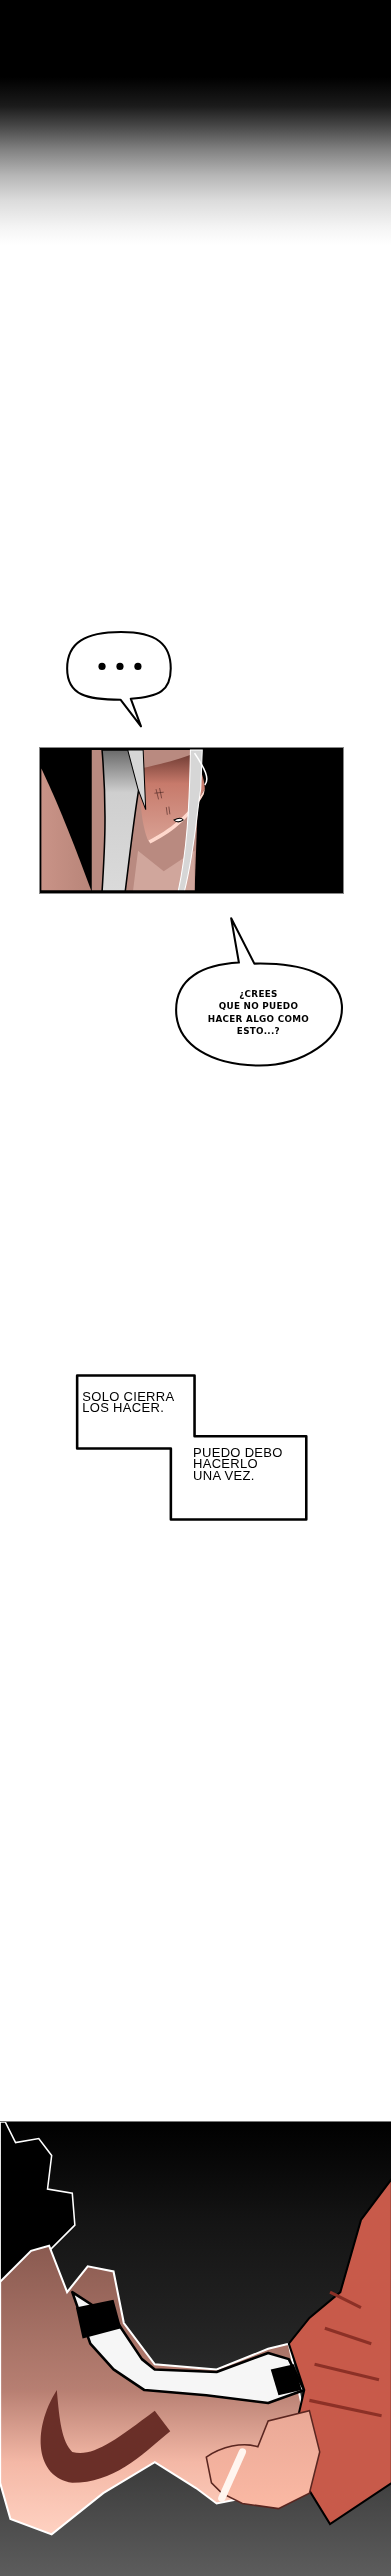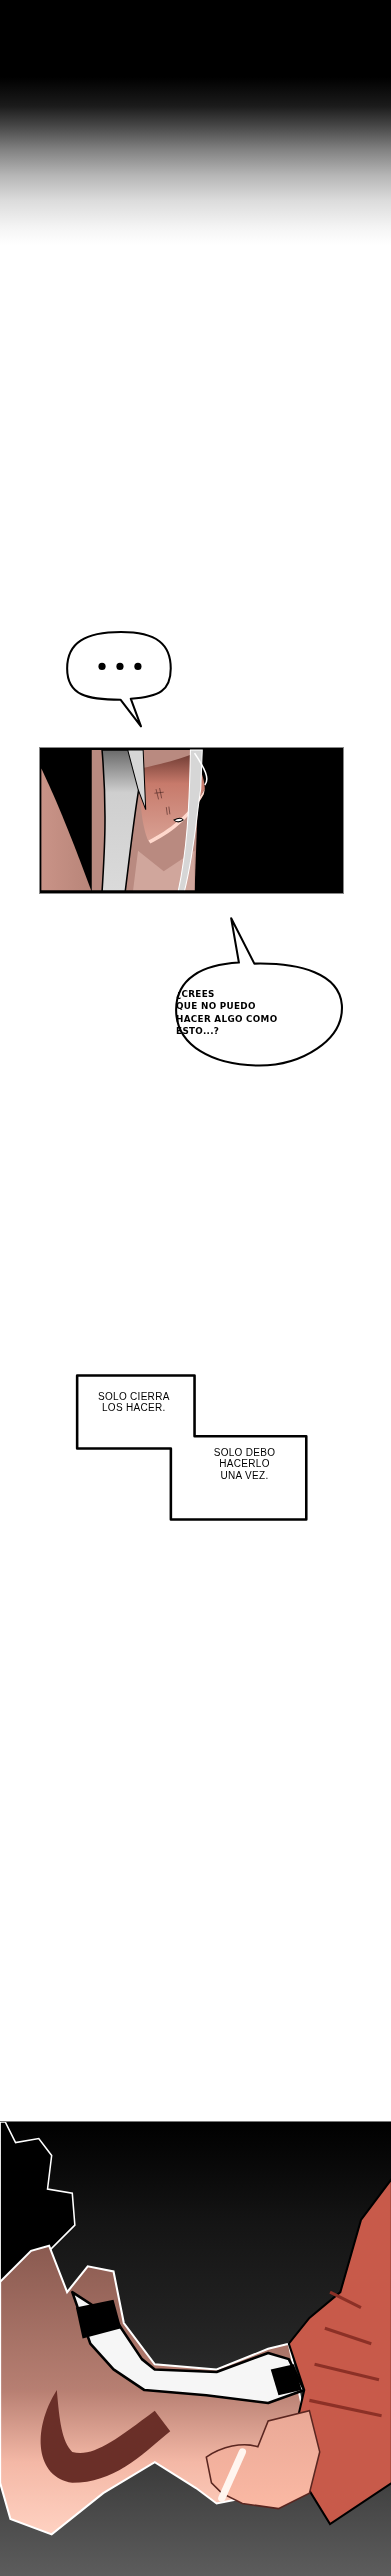--- a/index.html
+++ b/index.html
@@ -1,20 +1,20 @@
 <!DOCTYPE html>
 <html style="font-size:8.2px"><head>
 <meta charset="utf-8">
 <style>
   html,body{margin:0;padding:0;background:#fff;}
   body{width:392px;height:3041px;position:relative;overflow:hidden;font-family:"Liberation Sans","DejaVu Sans",sans-serif;}
   .abs{position:absolute;}
   .top-fade{left:0;top:0;width:392px;height:247px;background:linear-gradient(to bottom,#000 0px,#000 77px,#1b1b1b 106px,#474747 126px,#808080 149px,#b5b5b5 175px,#dcdcdc 201px,#f4f4f4 227px,#fff 245px);}
-  .bubble-text{position:absolute;left:0;right:0;text-align:left;font-family:"DejaVu Sans",sans-serif;font-weight:bold;color:#000;letter-spacing:0.3px;text-transform:uppercase;}
-  .caption{position:absolute;font-family:"Liberation Sans",sans-serif;color:#000;text-align:center;font-size:10px;line-height:11.3px;letter-spacing:0.3px;}
+  .bubble-text{position:absolute;left:0;right:0;text-align:center;font-family:"DejaVu Sans",sans-serif;font-weight:bold;color:#000;letter-spacing:0.3px;text-transform:uppercase;}
+  .caption{position:absolute;font-family:"Liberation Sans",sans-serif;color:#000;font-size:13px;line-height:11.3px;letter-spacing:0.3px;}
   .panel1{left:27px;top:747px;width:210px;height:147px;background:#000;border:0.5px solid #888;box-sizing:border-box;overflow:hidden;}
   .panel2{left:0;top:2121px;width:392px;height:499px;background:linear-gradient(to bottom,#000 0%,#141414 20%,#252525 45%,#3d3d3d 70%,#6a6a6a 100%);border-top:0.5px solid #777;overflow:hidden;}
 </style>
 </head>
 <body>
 
 <div class="abs top-fade"></div>
 
 <div class="abs" style="left:62px;top:630px;width:118px;height:100px;">
   <svg width="118" height="100" viewBox="0 0 230 195">
@@ -84,21 +84,21 @@
 
 <div class="abs" style="left:72px;top:1370px;width:242px;height:155px;">
   <svg class="abs" style="left:0;top:0;" width="242" height="155" viewBox="0 0 470 300">
     <path d="M10 10 L238 10 L238 128 L455 128 L455 290 L192 290 L192 152 L10 152 Z" fill="#fff" stroke="#000" stroke-width="5" stroke-linejoin="round"></path>
   </svg>
   <div class="caption" style="left:10.3px;top:20.6px;width:103px;">
     <div>SOLO CIERRA</div>
     <div>LOS HACER.</div>
   </div>
   <div class="caption" style="left:121px;top:77px;width:103px;">
-    <div>SOLO DEBO</div>
+    <div>PUEDO DEBO</div>
     <div>HACERLO</div>
     <div>UNA VEZ.</div>
   </div>
 </div>
 
 <div class="abs panel2">
   <svg width="392" height="499" viewBox="0 0 760 968">
     <defs>
       <linearGradient id="face2" x1="0" y1="0" x2="0" y2="1">
         <stop offset="0" stop-color="#8a5a50"></stop>

